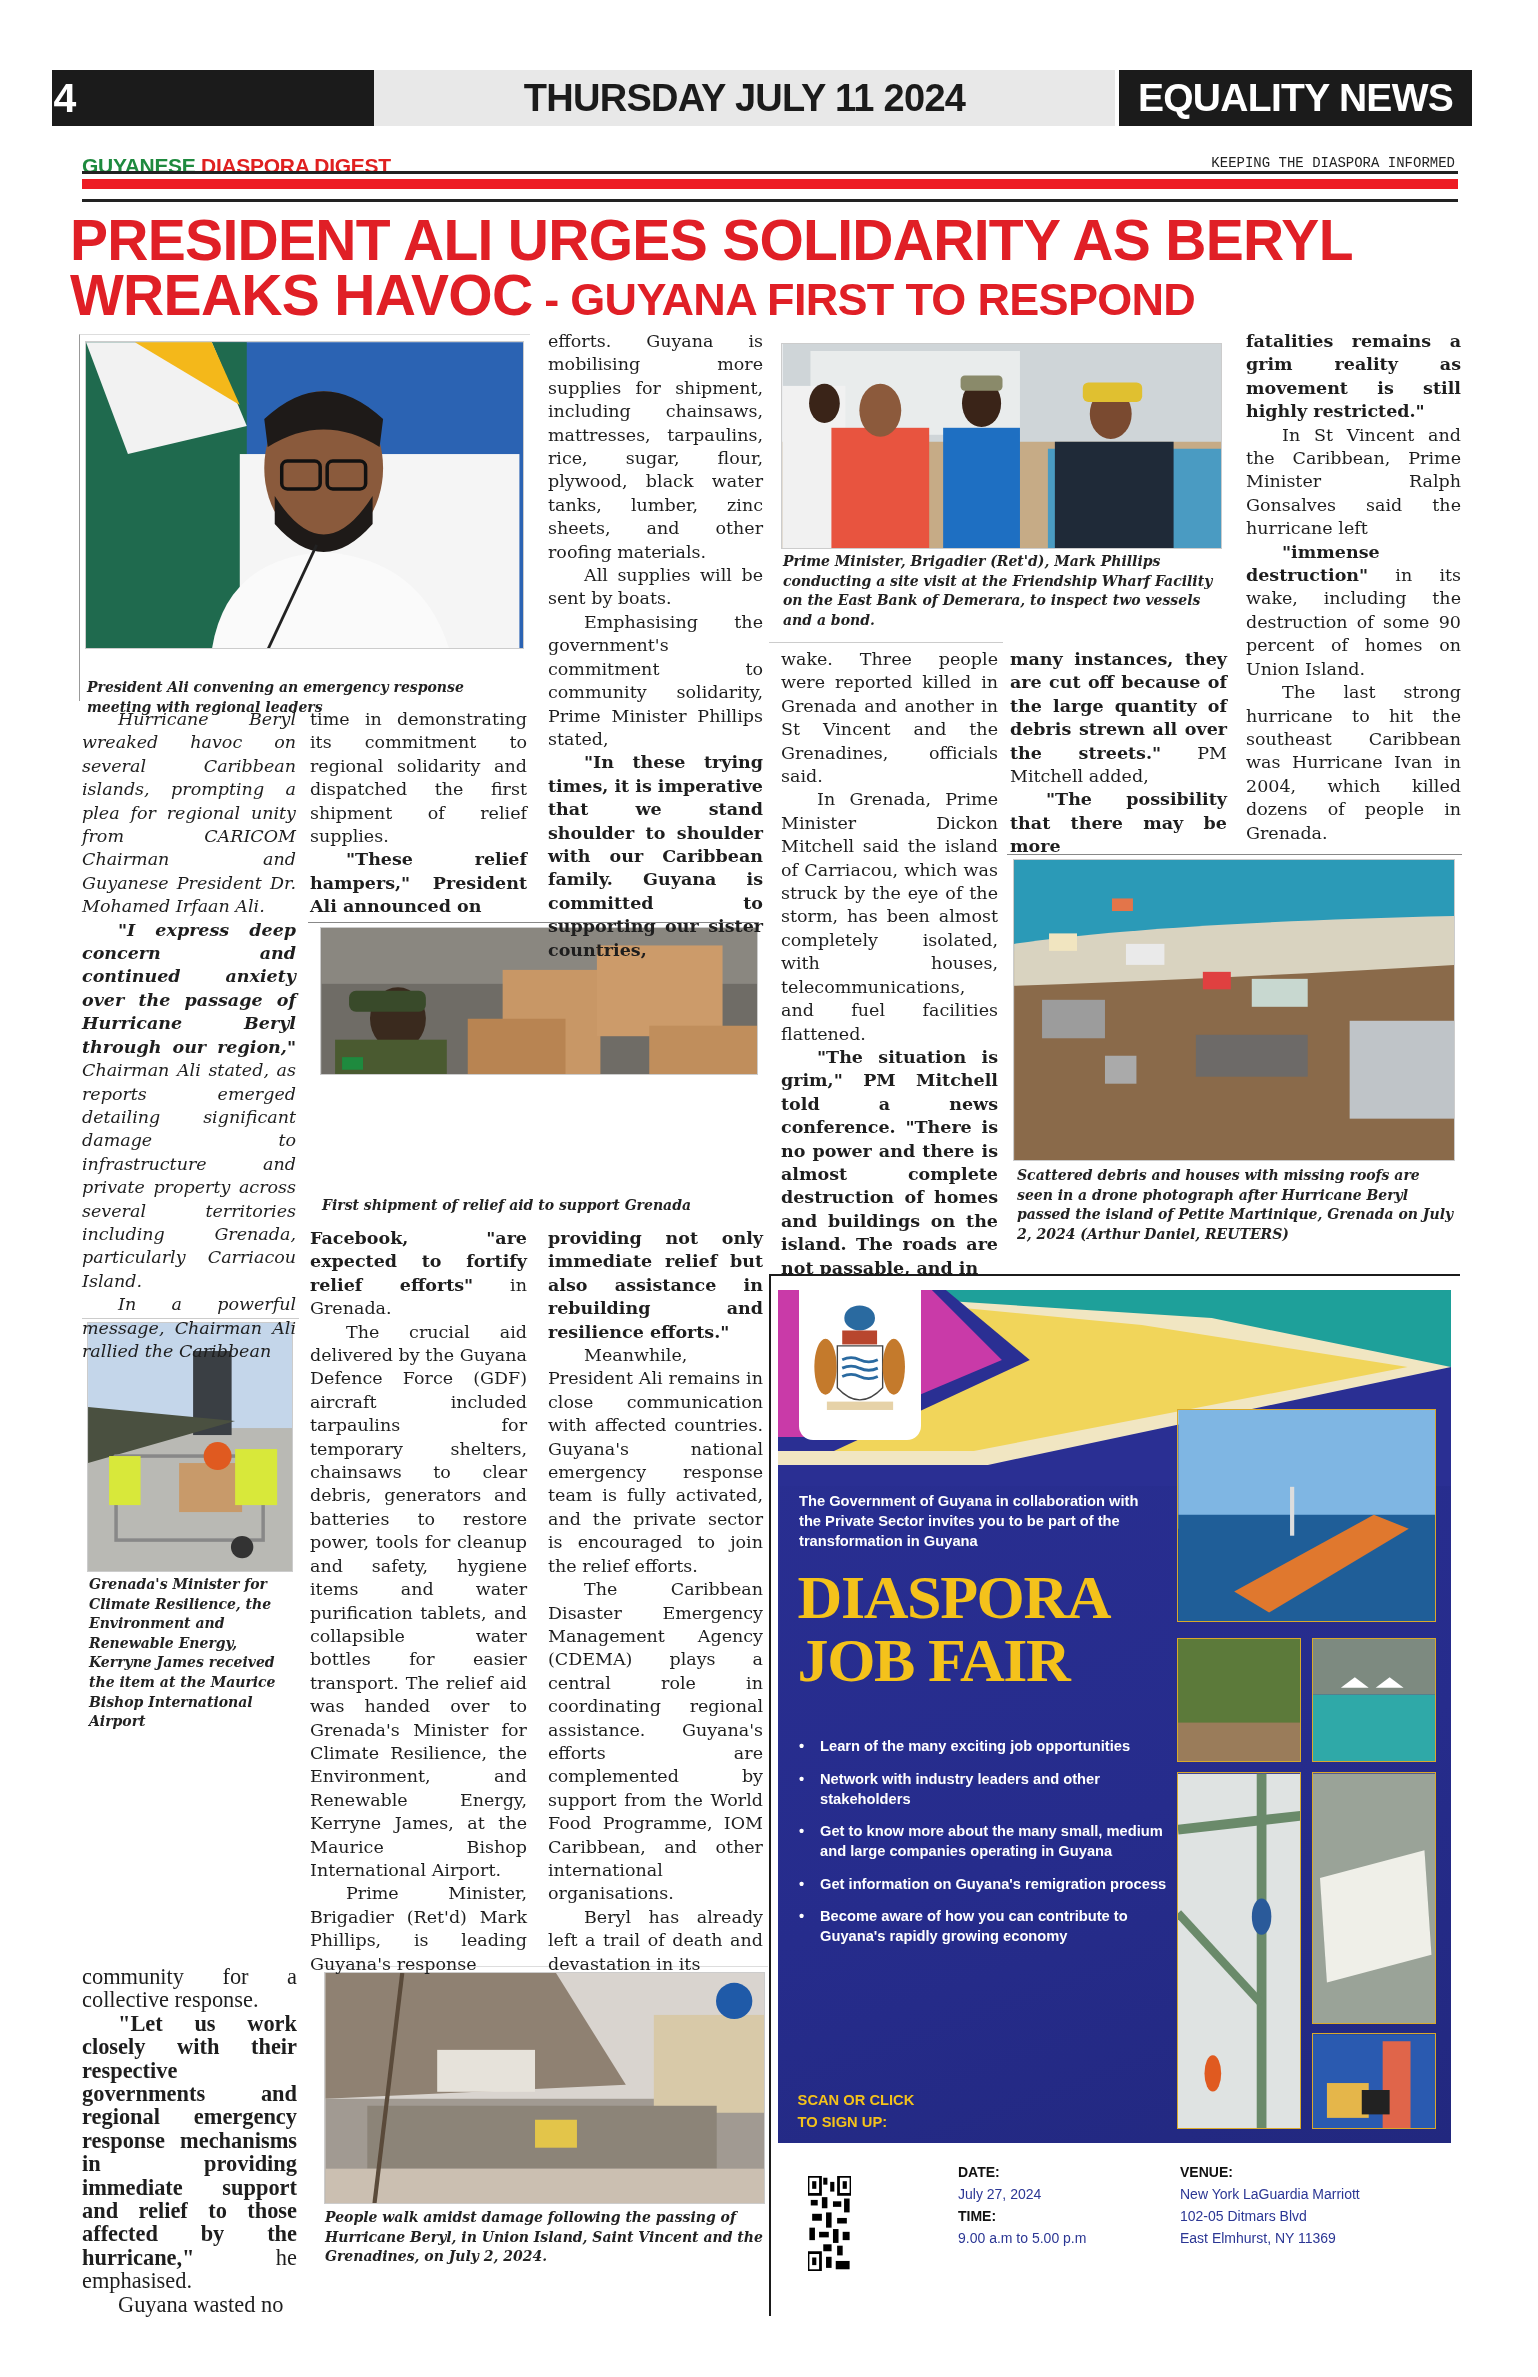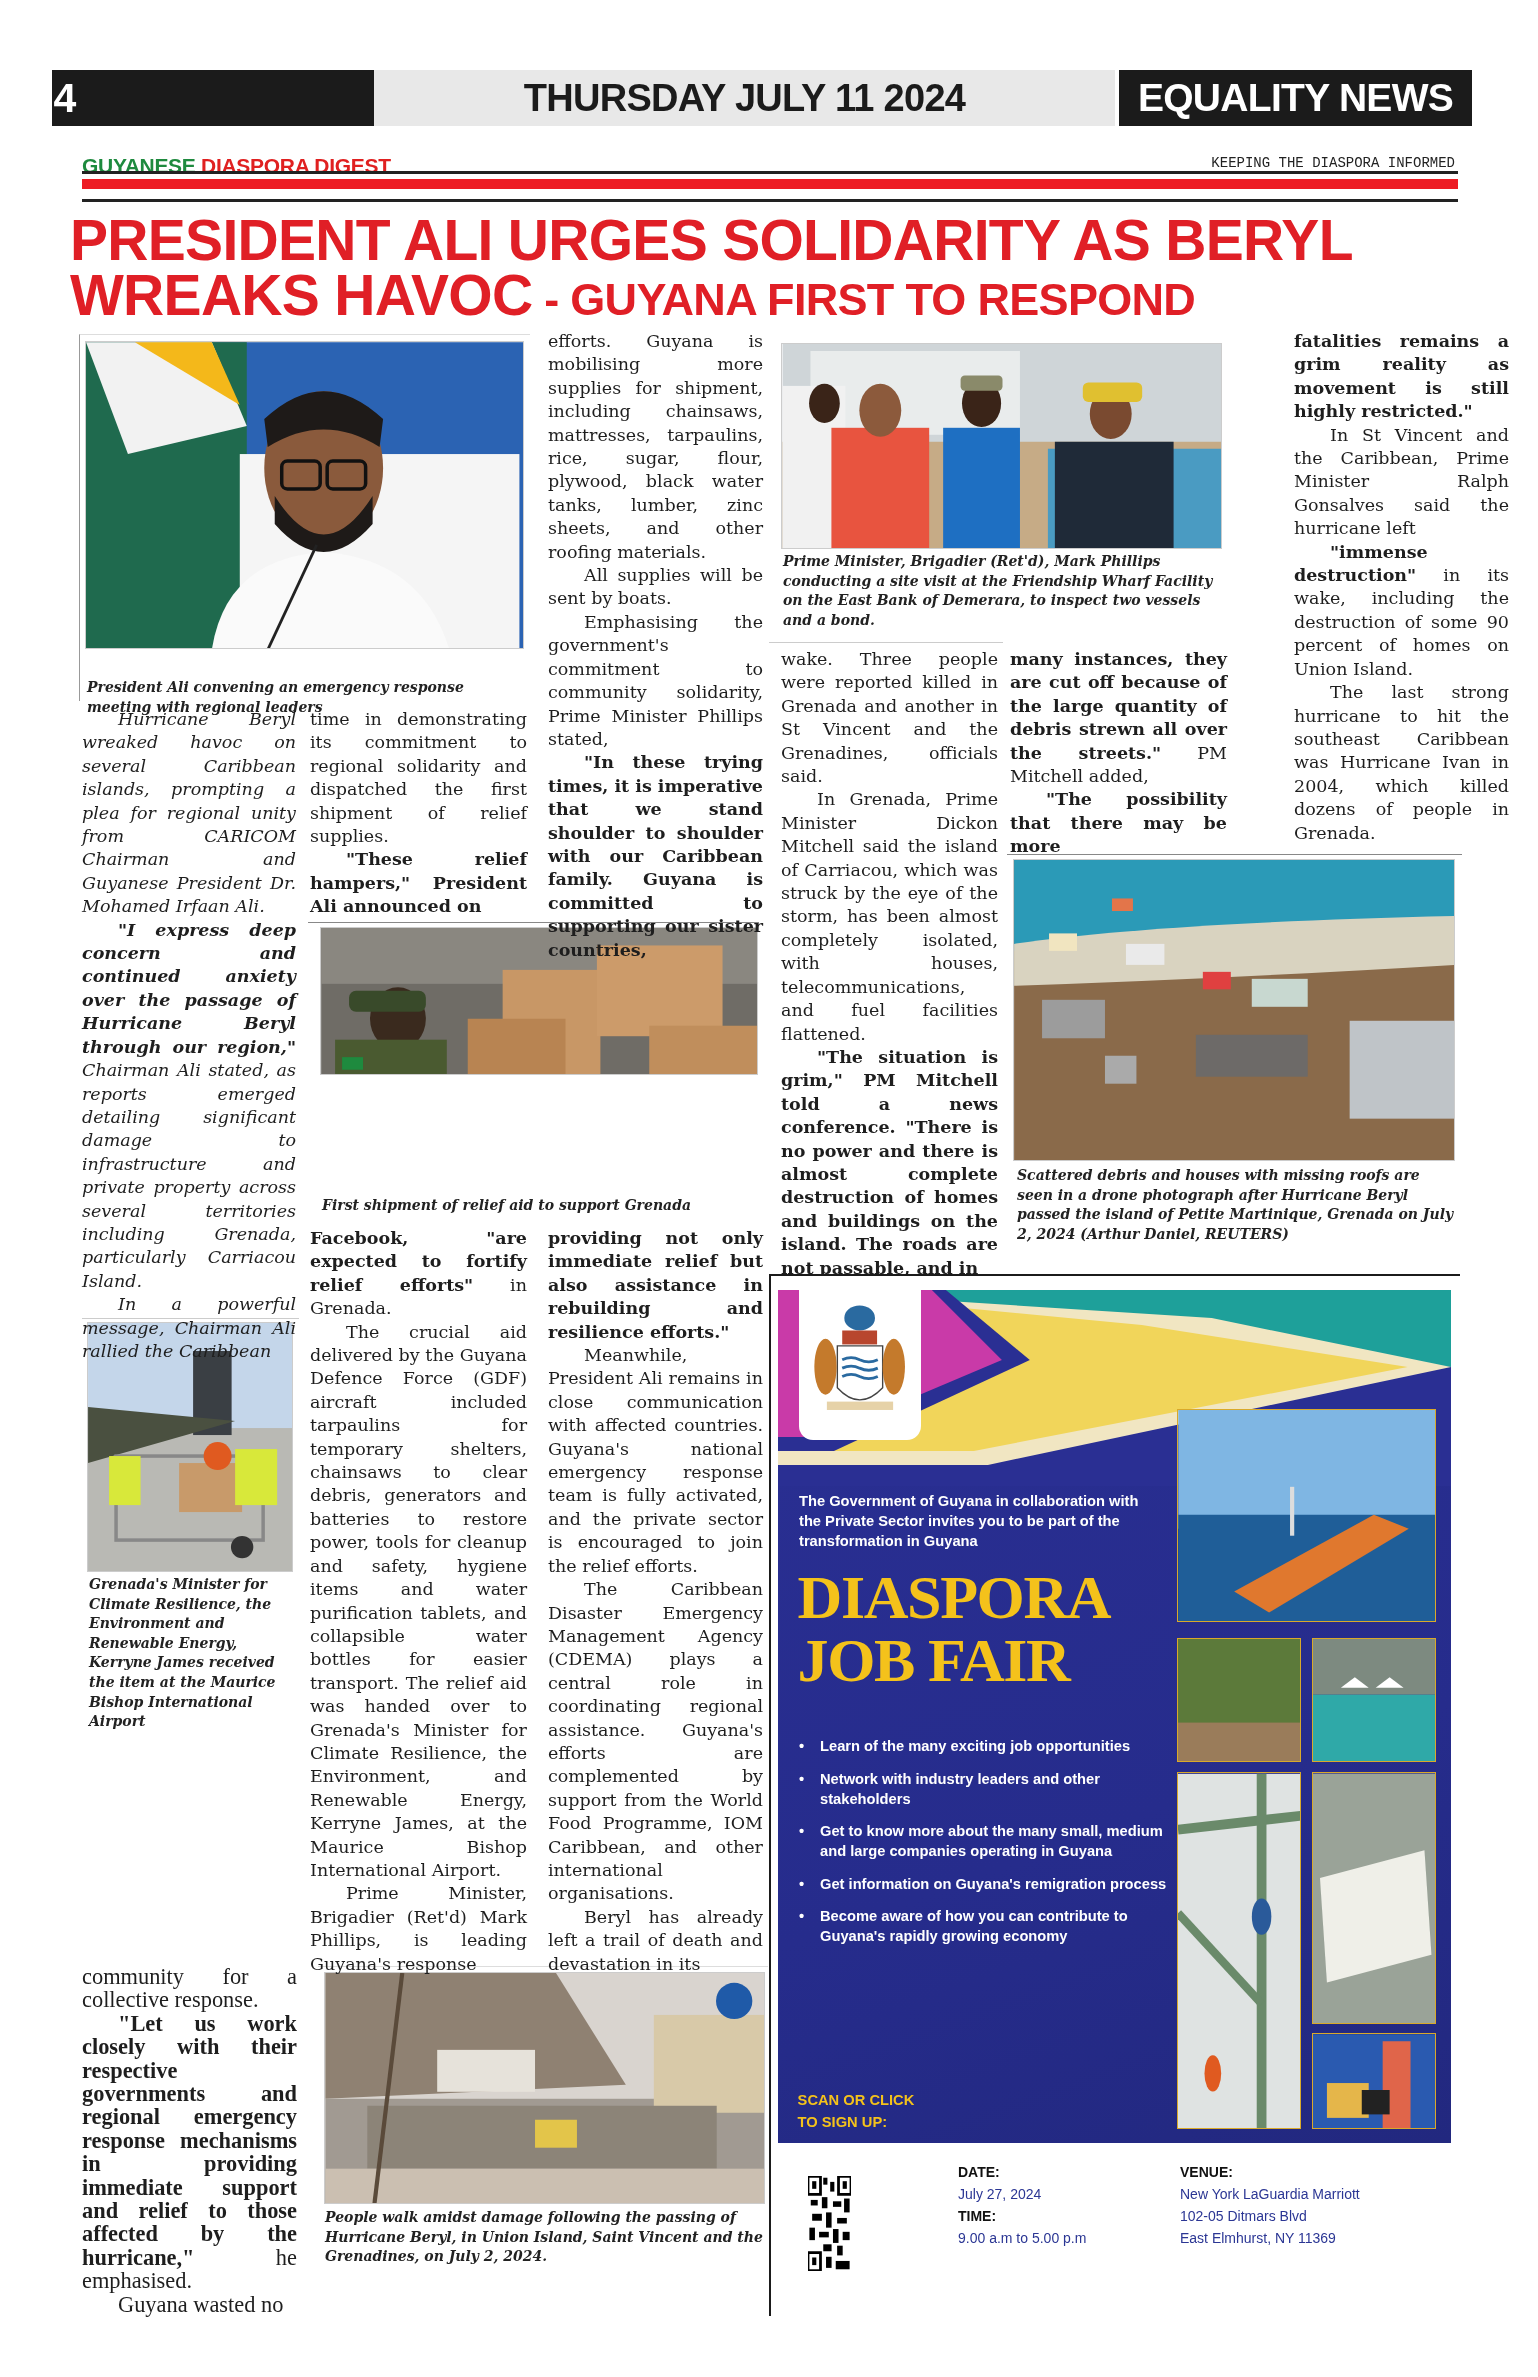--- a/index.html
+++ b/index.html
@@ -230,21 +230,21 @@
     <p class="noind"><span>wake. Three people were reported killed in Grenada and another in St Vincent and the Grenadines, officials said.</span></p>
     <p><span>In Grenada, Prime Minister Dickon Mitchell said the island of Carriacou, which was struck by the eye of the storm, has been almost completely isolated, with houses, telecommunications, and fuel facilities flattened. </span></p>
     <p><b>"The situation is grim," PM Mitchell told a news conference. "There is no power and there is almost complete destruction of homes and buildings on the island. The roads are not passable, and in</b></p>
   </div>
 
 <div class="abs col" style="left:1010px; top:648px; width:217px;">
     <p class="noind"><b>many instances, they are cut off because of the large quantity of debris strewn all over the streets."</b><span> PM Mitchell added, </span></p>
     <p><b>"The possibility that there may be more</b></p>
   </div>
 
-<div class="abs col" style="left:1246px; top:330px; width:215px;margin-left:48px;">
+<div class="abs col" style="left:1246px; top:330px; width:215px;">
     <p class="noind"><b>fatalities remains a grim reality as movement is still highly restricted."</b></p>
     <p><span>In St Vincent and the Caribbean, Prime Minister Ralph Gonsalves said the hurricane left </span></p>
     <p><b>"immense destruction"</b><span> in its wake, including the destruction of some 90 percent of homes on Union Island.</span></p>
     <p><span>The last strong hurricane to hit the southeast Caribbean was Hurricane Ivan in 2004, which killed dozens of people in Grenada.</span></p>
   </div>
 
 <div class="abs ad"></div>
 <div class="abs ad-panel">
   <svg class="abs ad-flag" viewBox="0 0 962 280">
     <polygon points="0,0 962,0 962,280 0,280" fill="#2a2f93"></polygon>

